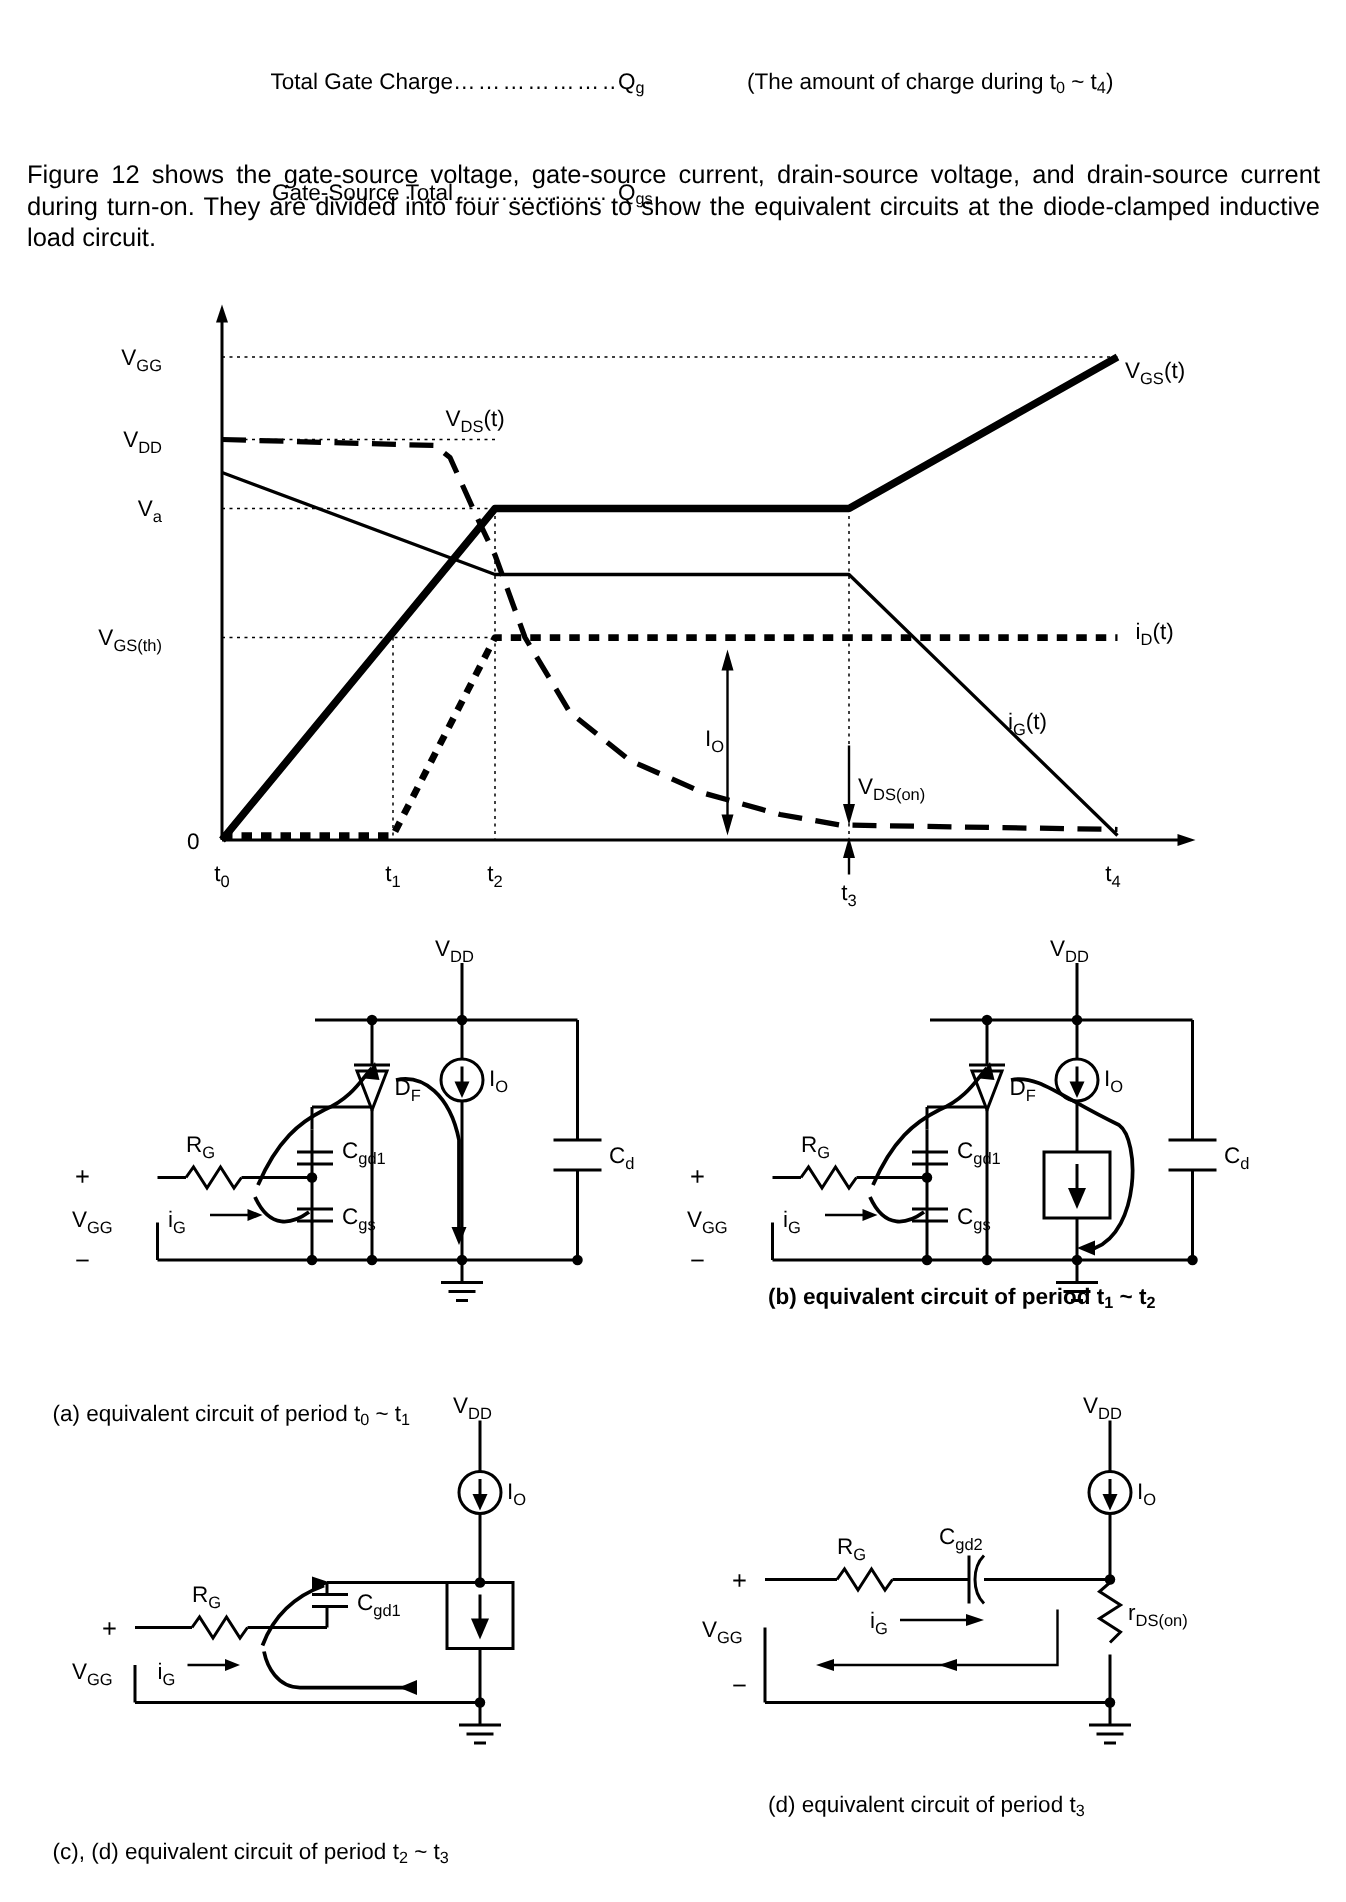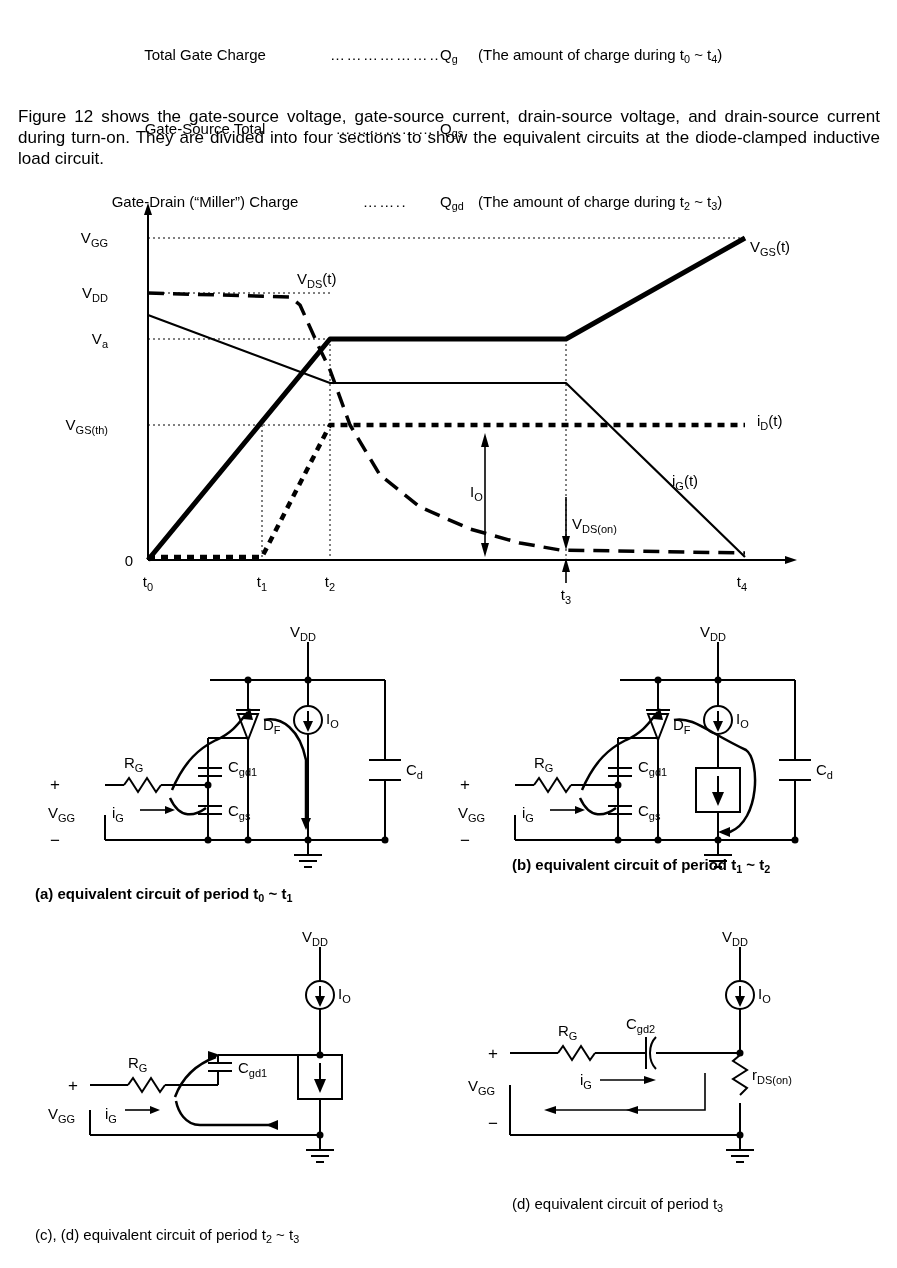--- a/index.html
+++ b/index.html
@@ -5,24 +5,24 @@
   html,body{margin:0;padding:0;}
   body{
     width:897px;height:1268px;position:relative;background:#ffffff;
     font-family:"Liberation Sans", sans-serif; color:#000;
   }
   .sub{font-size:0.72em;vertical-align:-0.25em;}
 
   
   #defs{position:absolute;left:0;top:0;width:897px;}
   .defrow{display:flex;align-items:baseline;font-size:15px;line-height:30px;}
-  .defrow .lbl{width:250px;text-align:center;padding-left:80px;white-space:nowrap;}
+  .defrow .lbl{width:250px;text-align:right;padding-left:52px;white-space:nowrap;}
   .defrow .dots{width:110px;text-align:center;letter-spacing:1.5px;white-space:nowrap;overflow:hidden;}
   .defrow .sym{width:38px;white-space:nowrap;margin-top:40px;}
-  .defrow .desc{white-space:nowrap;}
+  .defrow .desc{white-space:nowrap;margin-left:48px;}
 
   
   #para{position:absolute;left:18px;top:106px;width:862px;font-size:17px;line-height:21px;text-align:justify;}
 
   
   .fig{position:absolute;}
   svg{display:block;}
   text{font-family:"Liberation Sans", sans-serif;}
 
   
@@ -39,26 +39,20 @@
     <span class="sym"><span>Q</span><span class="sub">g</span></span>
     <span class="desc"><span>(The amount of charge during t</span><span class="sub">0</span><span> ~ t</span><span class="sub">4</span><span>)</span></span>
   </div>
 
   <div class="defrow">
     <span class="lbl">Gate-Source Total</span>
     <span class="dots">………………</span>
     <span class="sym"><span>Q</span><span class="sub">gs</span></span>
   </div>
 
-  <div class="defrow">
-    <span class="lbl">Gate-Drain (“Miller”) Charge</span>
-    <span class="dots">……..</span>
-    <span class="sym"><span>Q</span><span class="sub">gd</span></span>
-    <span class="desc"><span>(The amount of charge during t</span><span class="sub">2</span><span> ~ t</span><span class="sub">3</span><span>)</span></span>
-  </div>
 </div>
 
 <div id="para">Figure 12 shows the gate-source voltage, gate-source current, drain-source voltage, and drain-source current during turn-on. They are divided into four sections to show the equivalent circuits at the diode-clamped inductive load circuit.</div>
 
 <div class="fig" style="left:0px;top:195px;">
 <svg width="897" height="420" viewBox="0 0 897 420">
 
   <g stroke="#000" stroke-width="1" stroke-dasharray="2,3" fill="none">
     <line x1="148" y1="43" x2="745" y2="43"></line>
     <line x1="148" y1="98" x2="330" y2="98"></line>
@@ -190,21 +184,21 @@
   <text x="386" y="155" font-size="15">C<tspan font-size="11" dy="4">d</tspan></text>
   <text x="104" y="148" font-size="15">R<tspan font-size="11" dy="4">G</tspan></text>
   <text x="208" y="152" font-size="15">C<tspan font-size="11" dy="4">gd1</tspan></text>
   <text x="208" y="196" font-size="15">C<tspan font-size="11" dy="4">gs</tspan></text>
   <text x="30" y="170" font-size="17">+</text>
   <text x="28" y="198" font-size="15">V<tspan font-size="11" dy="4">GG</tspan></text>
   <text x="92" y="198" font-size="15">i<tspan font-size="11" dy="4">G</tspan></text>
   <text x="30" y="226" font-size="17">−</text>
 </svg>
 </div>
-<div class="cap" style="left:35px;top:885px;font-weight:bold;">
+<div class="cap" style="left:35px;top:934px;">
   <span>(a) equivalent circuit of period t</span><span class="sub">0</span><span> ~ t</span><span class="sub">1</span>
 </div>
 
 <div class="fig" style="left:430px;top:620px;">
 <svg width="420" height="265" viewBox="0 0 420 265">
   <g stroke="#000" fill="none" stroke-width="2">
     <line x1="288" y1="22" x2="288" y2="60"></line>
     <line x1="190" y1="60" x2="365" y2="60"></line>
     <line x1="228" y1="60" x2="228" y2="90"></line>
     <line x1="228" y1="120" x2="228" y2="220"></line>

